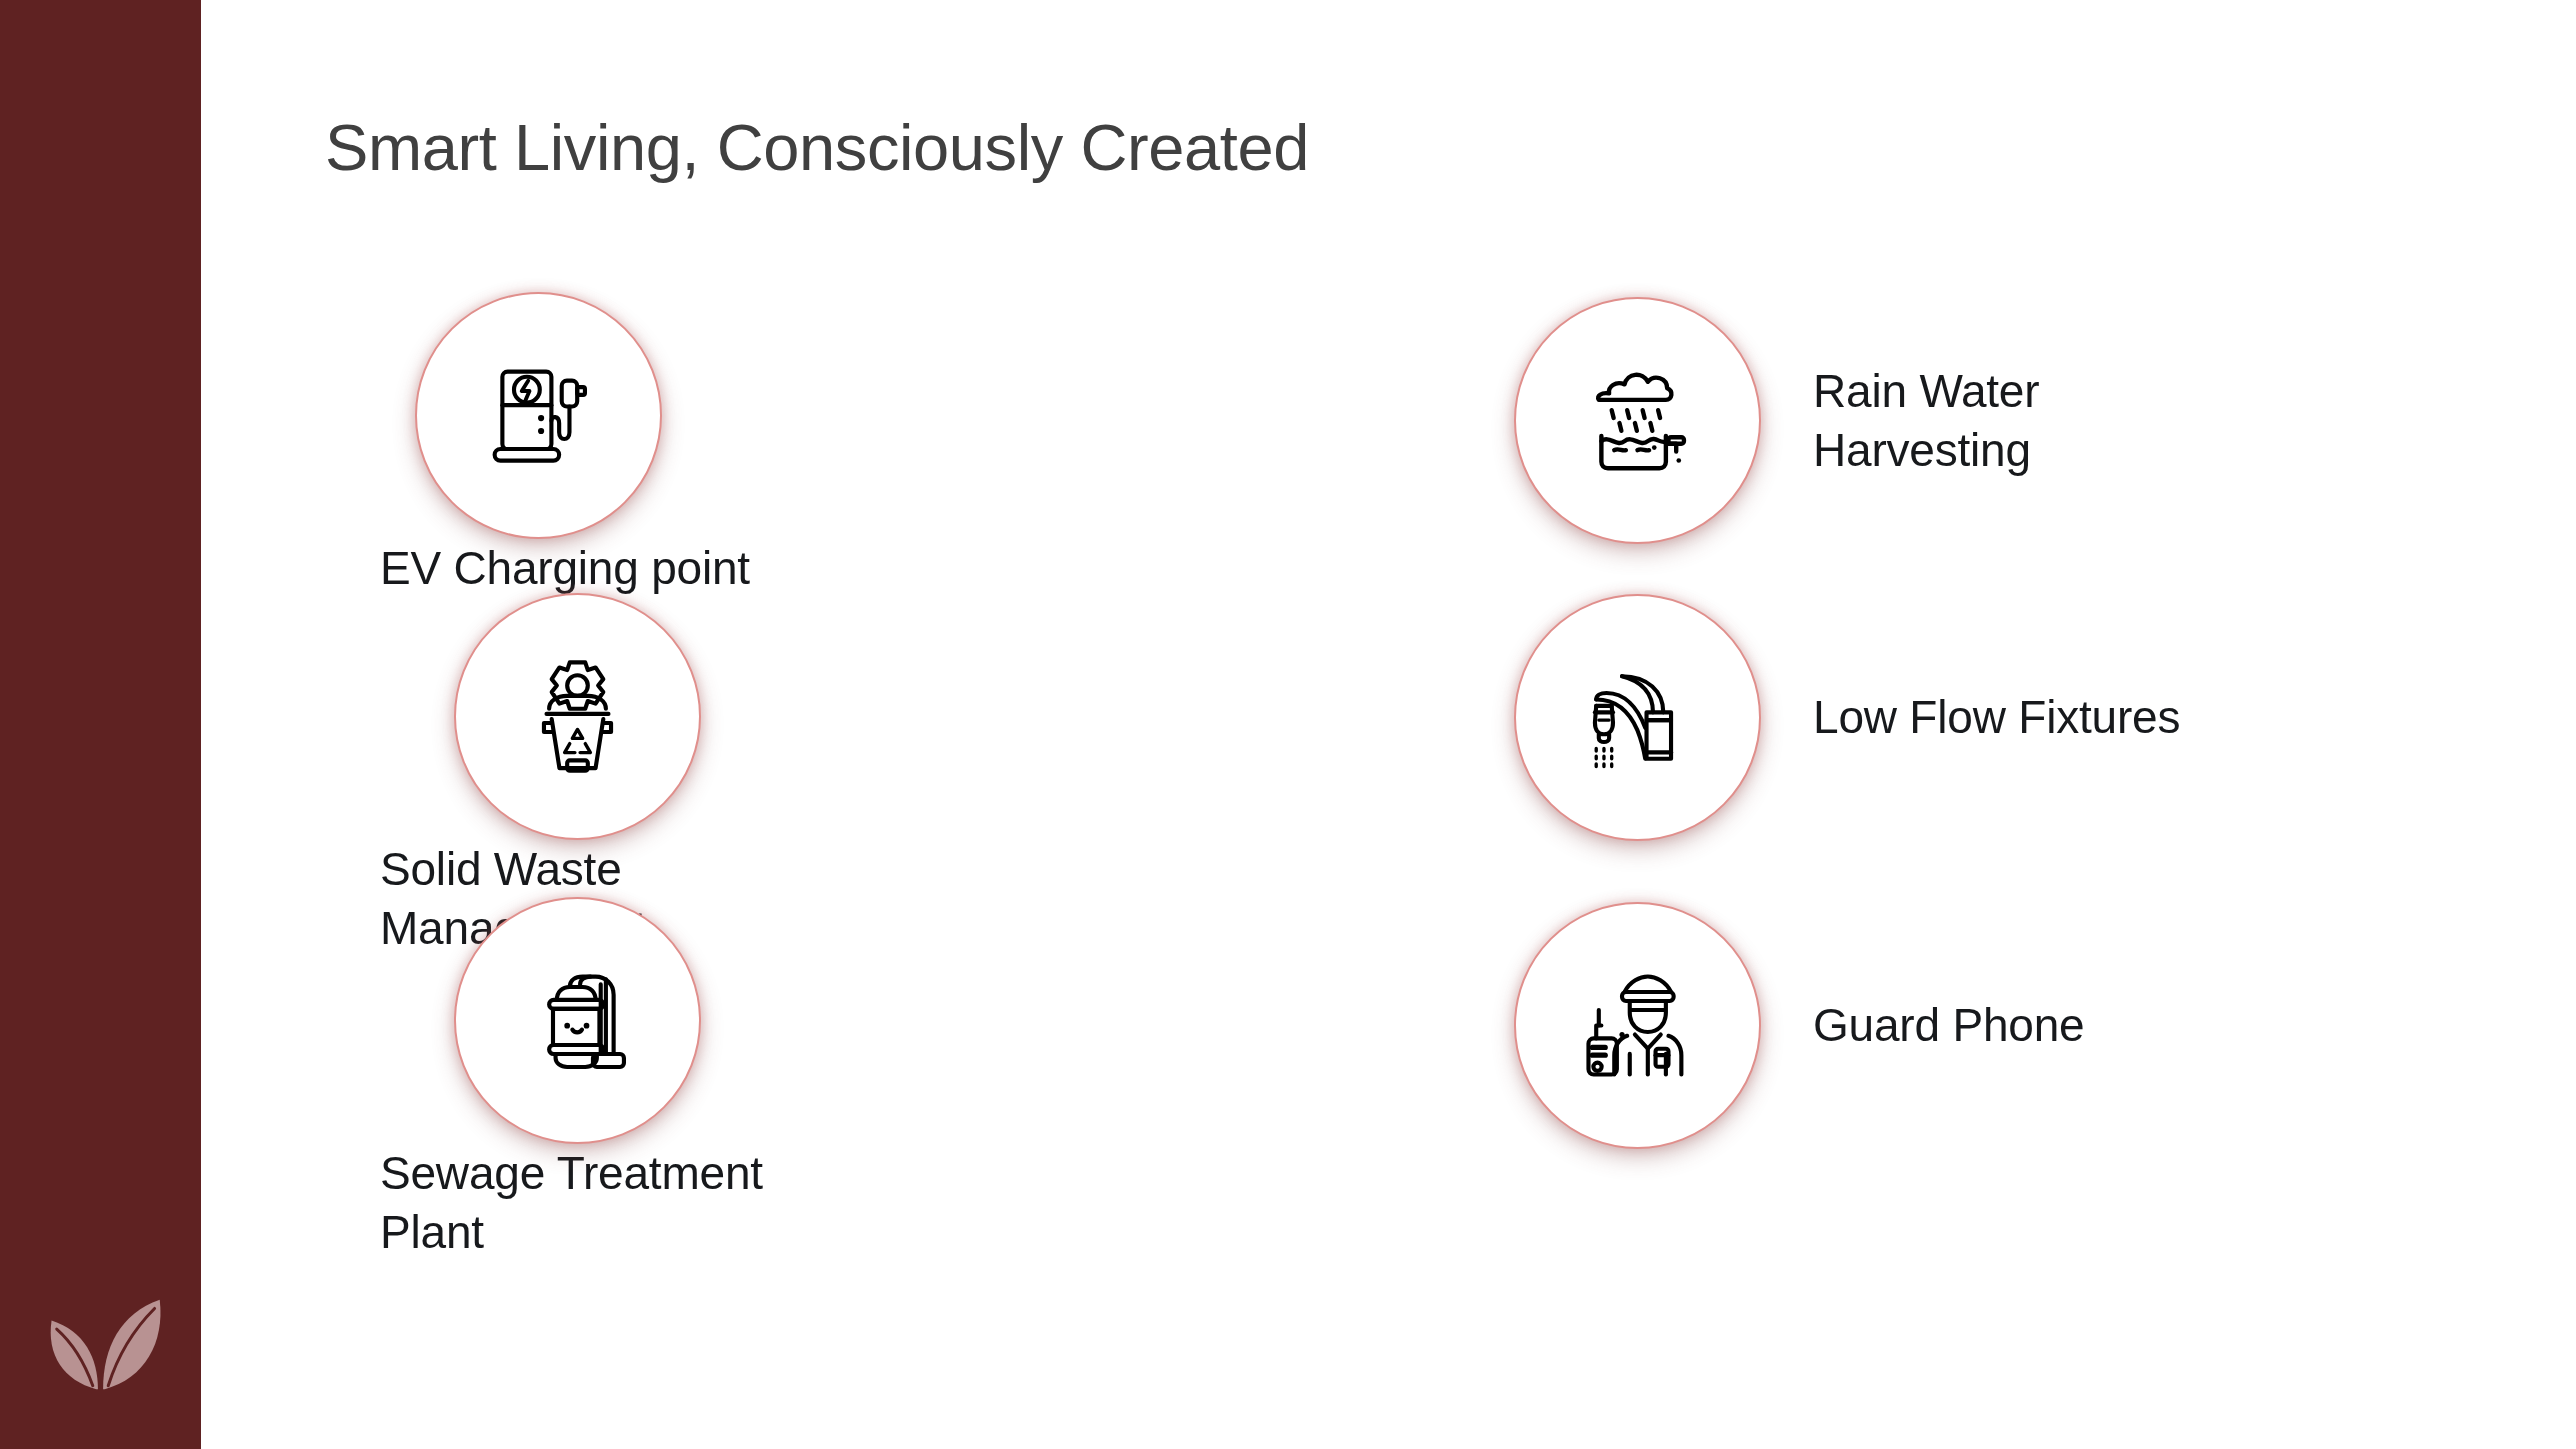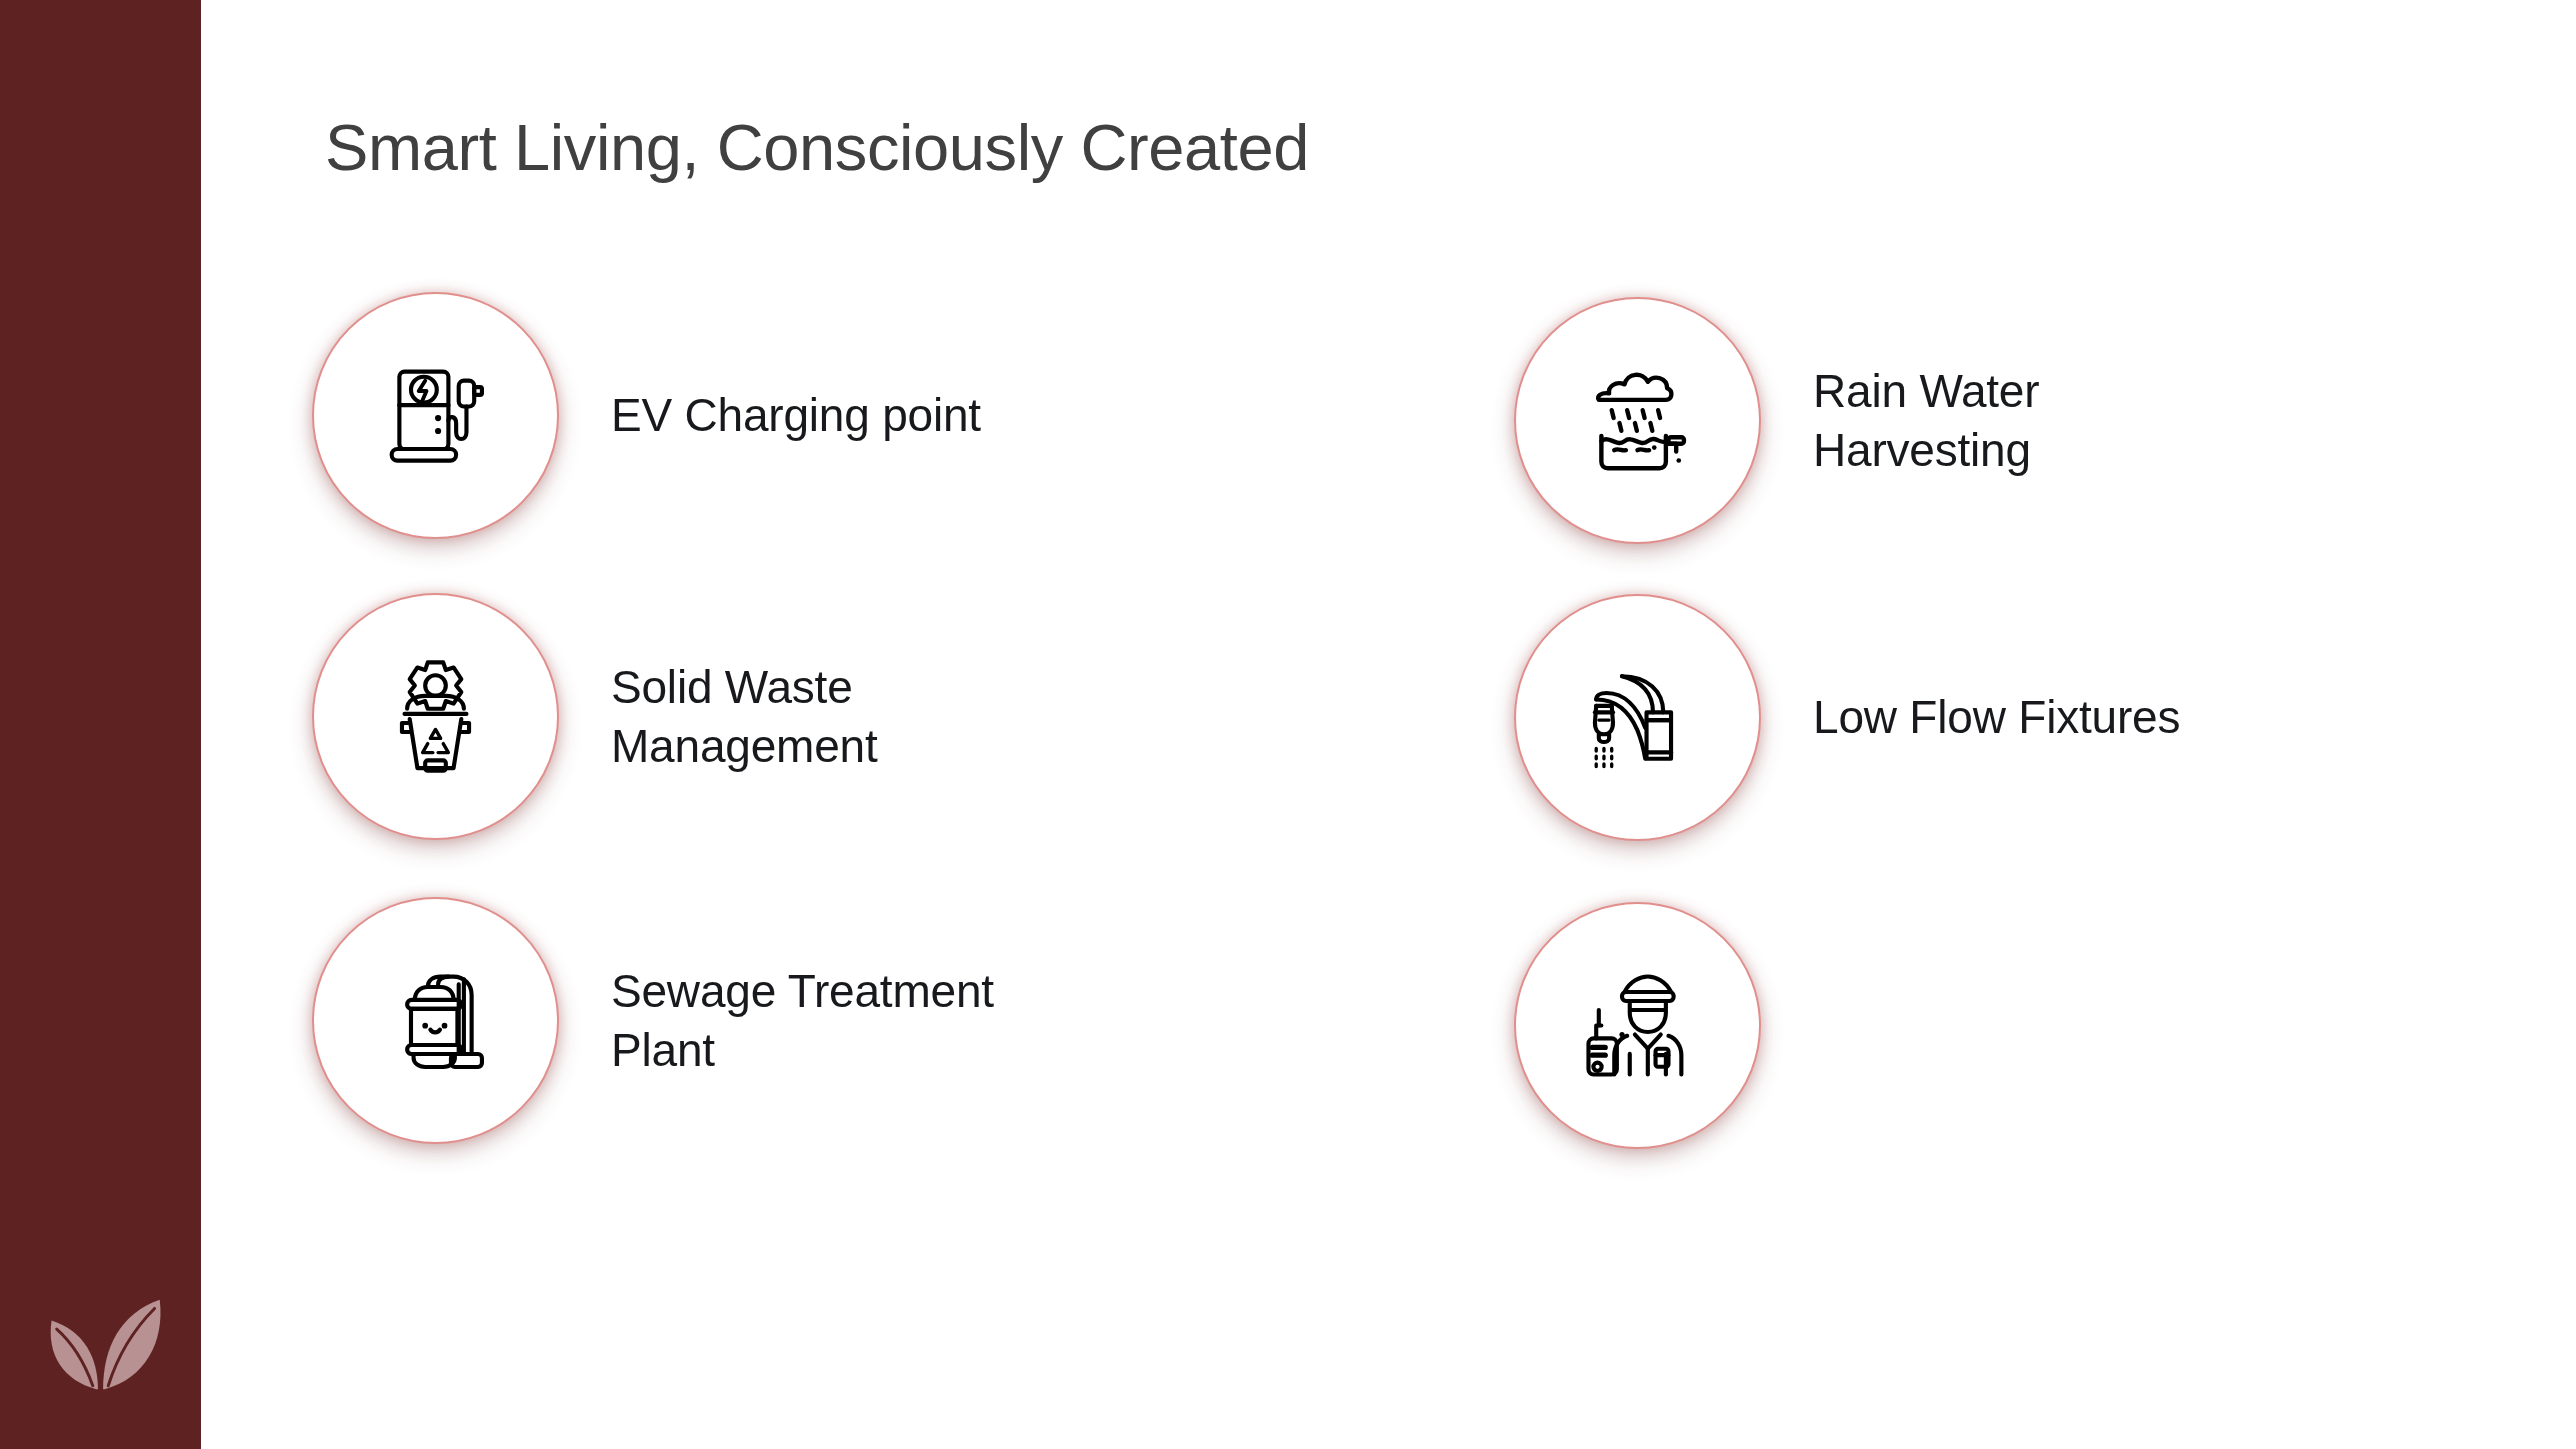--- a/index.html
+++ b/index.html
@@ -53,21 +53,21 @@
     left: 0;
     top: 292px;
     width: 2576px;
   }
 
   .feature {
     position: absolute;
     display: flex;
     align-items: center;
   }
-  .feature.col-left  { left: 312px;  }
+  .feature.col-left  { left: 328px; flex-direction: column;  }
   .feature.col-right { left: 1514px; }
 
   .icon-circle {
     position: relative;
     width: 247px;
     height: 247px;
     flex: 0 0 247px;
     border-radius: 50%;
     background: #ffffff;
     border: 2.6px solid #e08f8c;
@@ -243,16 +243,17 @@
         <line x1="64" y1="73" x2="74" y2="73"></line>
         <rect x="12" y="60" width="22" height="28" rx="4"></rect>
         <path d="M18 60 L18 50 L22 50"></path>
         <line x1="20" y1="50" x2="20" y2="38"></line>
         <line x1="15" y1="67" x2="25" y2="67" stroke-width="4"></line>
         <line x1="15" y1="73" x2="25" y2="73" stroke-width="4"></line>
         <circle cx="19" cy="82" r="3.2"></circle>
         <circle cx="38" cy="57" r="2" fill="#000" stroke="none"></circle>
       </svg>
     </div>
+    <div class="feature-label">Guard Phone</div>
   </div>
 
 </div>
 
 
 </body></html>

